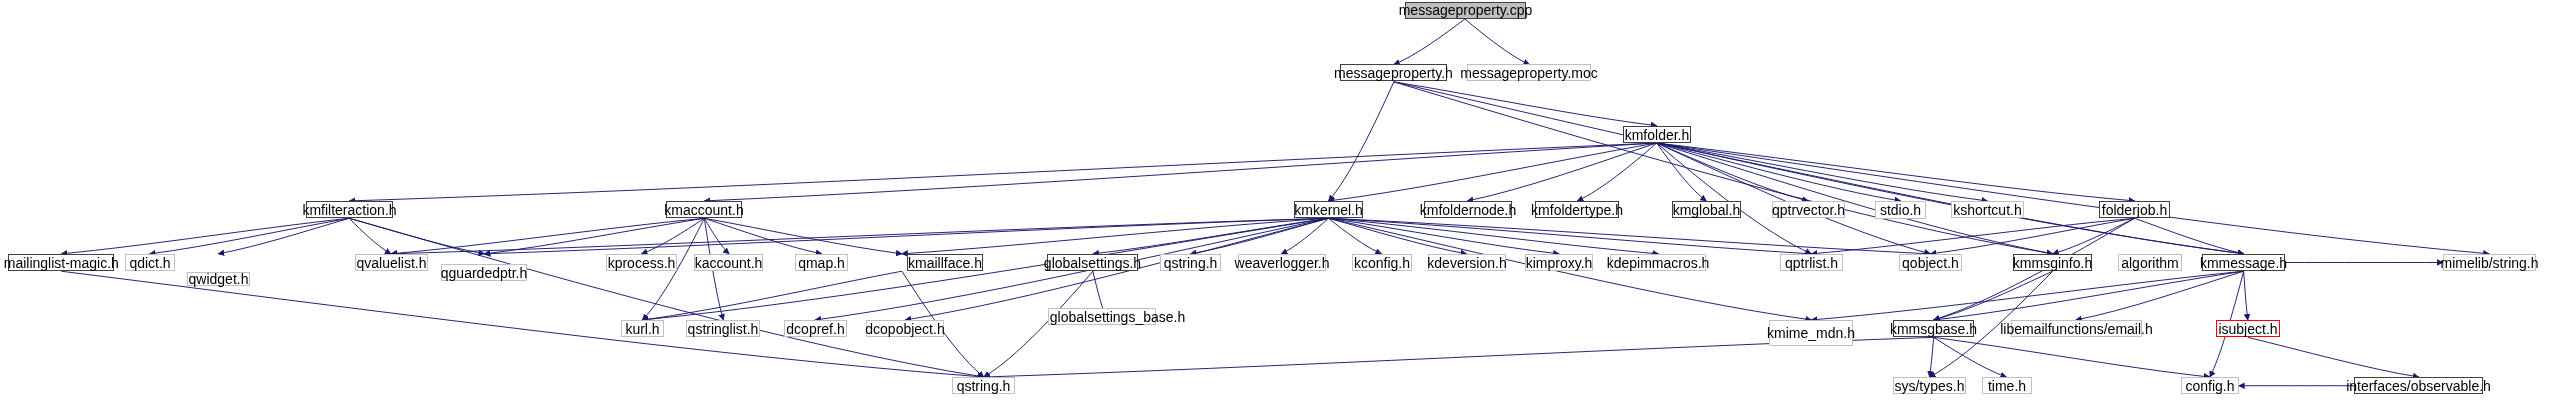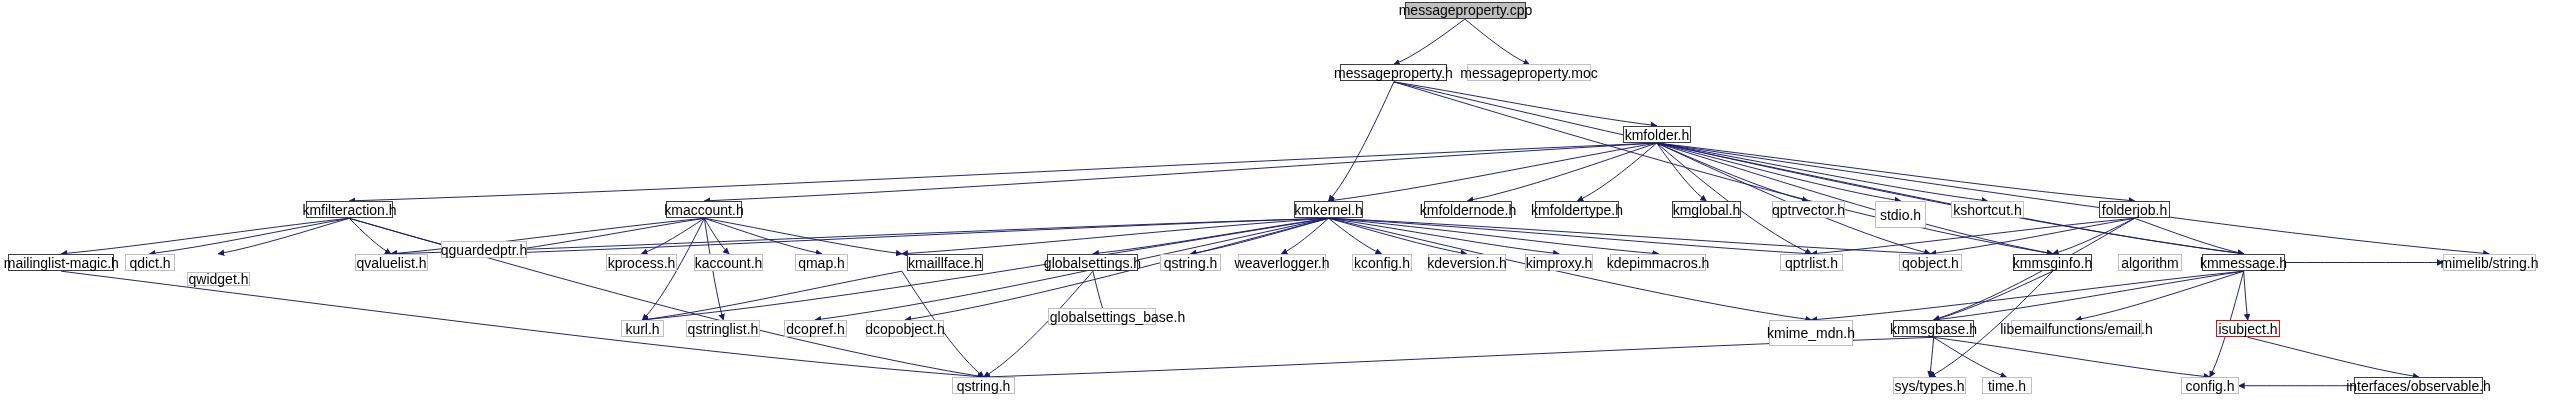--- a/index.html
+++ b/index.html
@@ -125,28 +125,28 @@
       <div class="node bold" style="left: 1340px; top: 64px; width: 107px; height: 17.4px;">messageproperty.h</div>
       <div class="node" style="left: 1467px; top: 64px; width: 124px; height: 17.4px;">messageproperty.moc</div>
       <div class="node bold" style="left: 1623px; top: 126px; width: 68px; height: 17.4px;">kmfolder.h</div>
       <div class="node bold" style="left: 306px; top: 201px; width: 87px; height: 17.4px;">kmfilteraction.h</div>
       <div class="node bold" style="left: 666px; top: 201px; width: 76px; height: 17.4px;">kmaccount.h</div>
       <div class="node bold" style="left: 1294px; top: 201px; width: 69px; height: 17.4px;">kmkernel.h</div>
       <div class="node bold" style="left: 1424px; top: 201px; width: 88px; height: 17.4px;">kmfoldernode.h</div>
       <div class="node bold" style="left: 1535px; top: 201px; width: 84px; height: 17.4px;">kmfoldertype.h</div>
       <div class="node bold" style="left: 1672px; top: 201px; width: 69px; height: 17.4px;">kmglobal.h</div>
       <div class="node" style="left: 1772px; top: 201px; width: 73px; height: 17.4px;">qptrvector.h</div>
-      <div class="node" style="left: 1875px; top: 201px; width: 51px; height: 27px;">stdio.h</div>
+      <div class="node" style="left: 1875px; top: 201px; width: 51px; height: 18px;">stdio.h</div>
       <div class="node" style="left: 1951px; top: 201px; width: 73px; height: 17.4px;">kshortcut.h</div>
       <div class="node bold" style="left: 2099px; top: 201px; width: 71px; height: 17.4px;">folderjob.h</div>
       <div class="node bold" style="left: 8.3px; top: 254px; width: 106px; height: 17.4px;">mailinglist-magic.h</div>
       <div class="node" style="left: 125px; top: 254px; width: 50px; height: 17.4px;">qdict.h</div>
       <div class="node" style="left: 187px; top: 272px; width: 63px; height: 14px;">qwidget.h</div>
       <div class="node" style="left: 355px; top: 254px; width: 73px; height: 17.4px;">qvaluelist.h</div>
-      <div class="node" style="left: 441px; top: 241px; width: 86px; height: 17.4px;">qguardedptr.h</div>
+      <div class="node" style="left: 441px; top: 264px; width: 86px; height: 17.4px;">qguardedptr.h</div>
       <div class="node" style="left: 606px; top: 254px; width: 71px; height: 17.4px;">kprocess.h</div>
       <div class="node" style="left: 694px; top: 254px; width: 69px; height: 17.4px;">kaccount.h</div>
       <div class="node" style="left: 795px; top: 254px; width: 53px; height: 17.4px;">qmap.h</div>
       <div class="node bold" style="left: 864px; top: 254px; width: 76px; height: 17.4px; margin-left: 43px;">kmaillface.h</div>
       <div class="node bold" style="left: 1047px; top: 254px; width: 91px; height: 17.4px;">globalsettings.h</div>
       <div class="node" style="left: 1160px; top: 254px; width: 61px; height: 17.4px;">qstring.h</div>
       <div class="node" style="left: 1238px; top: 254px; width: 88px; height: 17.4px;">weaverlogger.h</div>
       <div class="node" style="left: 1352px; top: 254px; width: 60px; height: 17.4px;">kconfig.h</div>
       <div class="node" style="left: 1428px; top: 254px; width: 78px; height: 17.4px;">kdeversion.h</div>
       <div class="node" style="left: 1525px; top: 254px; width: 68px; height: 17.4px;">kimproxy.h</div>

